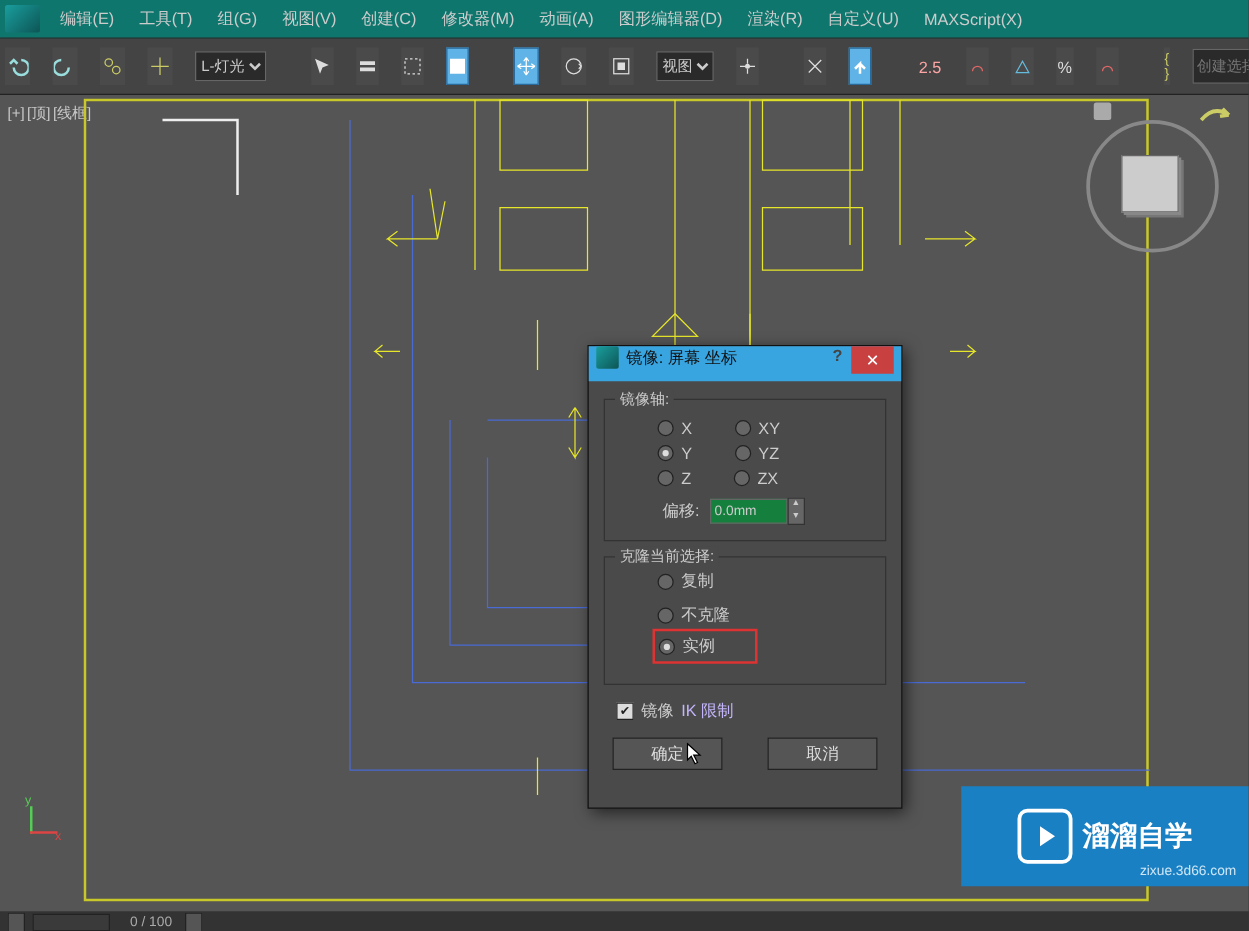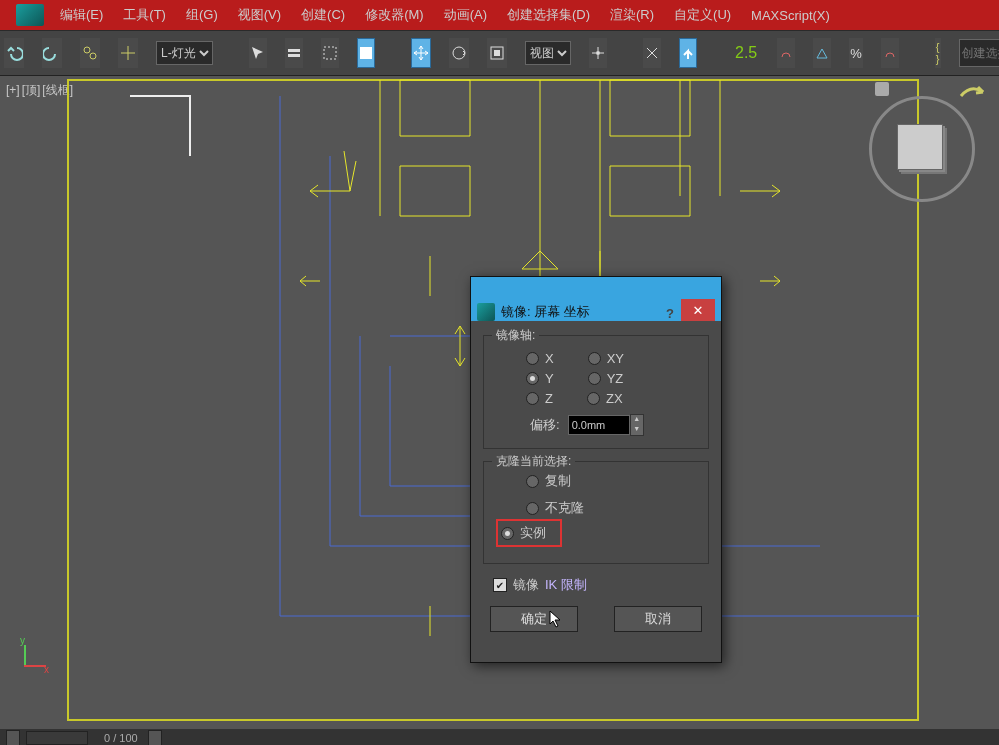--- a/index.html
+++ b/index.html
@@ -1,61 +1,61 @@
 <!DOCTYPE html>
 <html><head>
 <meta charset="utf-8">
 <style>
 html,body{margin:0;padding:0;width:999px;height:745px;background:#3a3a3a;font-family:"Microsoft YaHei",SimSun,sans-serif;font-size:13px;color:#ccc;overflow:hidden;user-select:none}
-.menubar{height:30px;background:#b91c1c;display:flex;align-items:center;padding:0 16px;border-bottom:1px solid #2a2a2a}
+.menubar{height:30px;background:#0f766e;display:flex;align-items:center;padding:0 4px;border-bottom:1px solid #2a2a2a}
 .menubar .mi{padding:4px 10px;cursor:pointer;color:#ccc}
 .logo{width:28px;height:22px;margin-right:6px;background:linear-gradient(135deg,#1a9e9e,#0d5555);border-radius:2px}
 .toolbar{height:44px;background:#444;display:flex;align-items:center;padding:0 4px;border-bottom:1px solid #222;gap:18px}
 .tb-btn{width:28px;height:28px;display:flex;align-items:center;justify-content:center;border:1px solid transparent;background:#4a4a4a;cursor:pointer}
 .tb-btn.active{background:#5fb3e6;border:1px solid #2a6a9a}
 .tb-sep{width:4px;height:28px}
 .tb-sel{height:24px;background:#2a2a2a;color:#ccc;border:1px solid #666;font-size:12px}
-.tb-num{color:#84cc16;font-size:16px;padding:0 2px}
+.tb-num{color:#fca5a5;font-size:13px;padding:0 2px}
 .viewport{position:relative;width:100%;height:calc(100% - 30px - 44px - 18px);background:#555}
 .vp-label{position:absolute;top:6px;left:6px;color:#c8c8c8;font-size:12px}
 .vp-label span{margin-right:2px}
 .wireframe{position:absolute;inset:0}
 .navcube{position:absolute;top:20px;right:30px;width:100px;height:100px}
 .nc-ring{width:100px;height:100px;border:3px solid #888;border-radius:50%;position:absolute}
 .nc-cube{position:absolute;top:28px;left:28px;width:44px;height:44px;background:#ccc;border:1px solid #666;box-shadow:2px 2px 0 #888,4px 4px 0 #777}
 .axis{position:absolute;bottom:50px;left:12px;width:40px;height:40px}
 .axis .y{position:absolute;left:12px;bottom:12px;width:2px;height:22px;background:#5c5}
 .axis .x{position:absolute;left:12px;bottom:12px;width:22px;height:2px;background:#d44}
 .axis .yl{position:absolute;left:8px;top:-4px;color:#5c5;font-size:10px}
 .axis .xl{position:absolute;left:32px;bottom:4px;color:#d44;font-size:10px}
 .lock-icon{position:absolute;top:6px;right:110px;width:14px;height:14px;background:#aaa;border-radius:2px}
 .statusbar{height:18px;background:#333;display:flex;align-items:center;font-size:11px;color:#aaa}
 .sb-scroll{width:12px;height:14px;background:#555;border:1px solid #222;margin:0 6px}
 .sb-frame{padding:0 10px}
 .sb-scroll2{width:12px;height:14px;background:#555;border:1px solid #222}
 .sb-sl{height:12px;flex:0 0 60px;background:#3a3a3a;border:1px solid #222;margin-right:6px}
 
 .dlg{position:absolute;top:200px;left:470px;width:250px;background:#4a4a4a;border:1px solid #111;box-shadow:3px 3px 12px rgba(0,0,0,.6)}
-.dlg-title{height:44px;background:#39a5e0;display:flex;align-items:flex-end;padding:0 6px;color:#111;font-size:13px}
+.dlg-title{height:28px;background:#39a5e0;display:flex;align-items:flex-start;padding:0 6px;color:#111;font-size:13px}
 .dlg-title .ticon{width:18px;height:18px;background:linear-gradient(135deg,#1a9e9e,#0d5555);border-radius:2px;margin-right:6px}
 .dlg-title .spacer{flex:1}
 .dlg-title .help{width:22px;text-align:center;color:#444;font-weight:bold;cursor:pointer}
 .dlg-title .close{width:34px;height:22px;background:#c84040;color:#fff;display:flex;align-items:center;justify-content:center;cursor:pointer;font-size:13px}
 .dlg-body{padding:8px 12px 14px}
 .grp{border:1px solid #333;margin:6px 0 12px;padding:10px 12px 12px;position:relative}
 .grp-label{position:absolute;top:-9px;left:8px;background:#4a4a4a;padding:0 4px;font-size:12px;color:#ccc}
 .radio-row{display:flex;gap:34px;margin:5px 0 5px 30px}
 .radio-col{display:flex;flex-direction:column;gap:9px;margin-left:30px}
 .radio{display:flex;align-items:center;gap:6px;cursor:pointer}
 .rdot{width:11px;height:11px;border:1px solid #222;border-radius:50%;background:#666;display:flex;align-items:center;justify-content:center}
 .rdot.on::after{content:"";width:5px;height:5px;background:#ddd;border-radius:50%}
-.hl{border:2px solid #d33;padding:3px 14px 3px 3px;margin-top:2px;margin-bottom:4px;display:inline-flex}
+.hl{border:2px solid #d33;padding:3px 32px 3px 3px;margin-left:26px;margin-top:2px;margin-bottom:4px;display:inline-flex}
 .offset-row{display:flex;align-items:center;gap:8px;margin:8px 0 0 34px}
 .spinner{display:flex;align-items:center}
-.spinner input{width:54px;height:18px;background:#000000;border:1px solid #666;color:#ccc;font-size:11px;padding:0 3px}
+.spinner input{width:54px;height:18px;background:#15803d;border:1px solid #666;color:#ccc;font-size:11px;padding:0 3px}
 .spinner .arrows{width:12px;height:20px;background:#666;border:1px solid #333;display:flex;flex-direction:column}
 .spinner .arrows div{flex:1;font-size:7px;color:#ccc;text-align:center;line-height:8px}
 .chk-row{display:flex;align-items:center;gap:6px;margin:4px 0 12px 10px}
 .chk{width:12px;height:12px;background:#ddd;border:1px solid #222;display:flex;align-items:center;justify-content:center;font-size:10px;color:#222}
 .ik{color:#c4b5fd}
 .dlg-btns{display:flex;gap:36px;justify-content:center;margin:2px 0 16px}
 .dlg-btn{width:86px;height:24px;background:#555;border:1px solid #222;color:#ddd;display:flex;align-items:center;justify-content:center;cursor:pointer;position:relative}
 .ok-flash{position:absolute;inset:-8px -6px;border-radius:50%;background:radial-gradient(circle,#cfcf4a 10%,rgba(207,207,74,0) 70%);z-index:-1}
 .cursor{position:absolute;width:14px;height:18px;pointer-events:none}
 .cursor svg{width:14px;height:18px}
@@ -75,21 +75,21 @@
 
 <div class="menubar">
   <div class="logo"></div>
   <div class="mi">编辑(E)</div>
   <div class="mi">工具(T)</div>
   <div class="mi">组(G)</div>
   <div class="mi">视图(V)</div>
   <div class="mi">创建(C)</div>
   <div class="mi">修改器(M)</div>
   <div class="mi">动画(A)</div>
-  <div class="mi">创建选择集(D)</div>
+  <div class="mi">图形编辑器(D)</div>
   <div class="mi">渲染(R)</div>
   <div class="mi">自定义(U)</div>
   <div class="mi">MAXScript(X)</div>
 </div>
 
 <div class="toolbar">
   <div class="tb-btn">
       <svg width="18" height="18">
         <path d="M12 4a6 6 0 11-6 6" fill="none" stroke="#9dd" stroke-width="2"></path>
         <path d="M3 7l3-3 3 3" fill="none" stroke="#9dd" stroke-width="2"></path>
@@ -231,20 +231,25 @@
         <path d="M26 10 l-5 -5 m5 5 l-7 1" stroke="#cc6" stroke-width="3" fill="none"></path>
       </svg>
   </div>
   <div class="axis">
     <div class="y"></div>
       <div class="x"></div>
     <div class="yl">y</div>
       <div class="xl">x</div>
   </div>
 
+  <div class="wm">
+    <div class="pico"></div>
+    <span>溜溜自学</span>
+    <span class="sub">zixue.3d66.com</span>
+  </div>
 
   <div class="dlg">
     <div class="dlg-title">
       <div class="ticon"></div>
       <span>镜像: 屏幕 坐标</span>
       <div class="spacer"></div>
       <div class="help">?</div>
       <div class="close">✕</div>
     </div>
     <div class="dlg-body">

